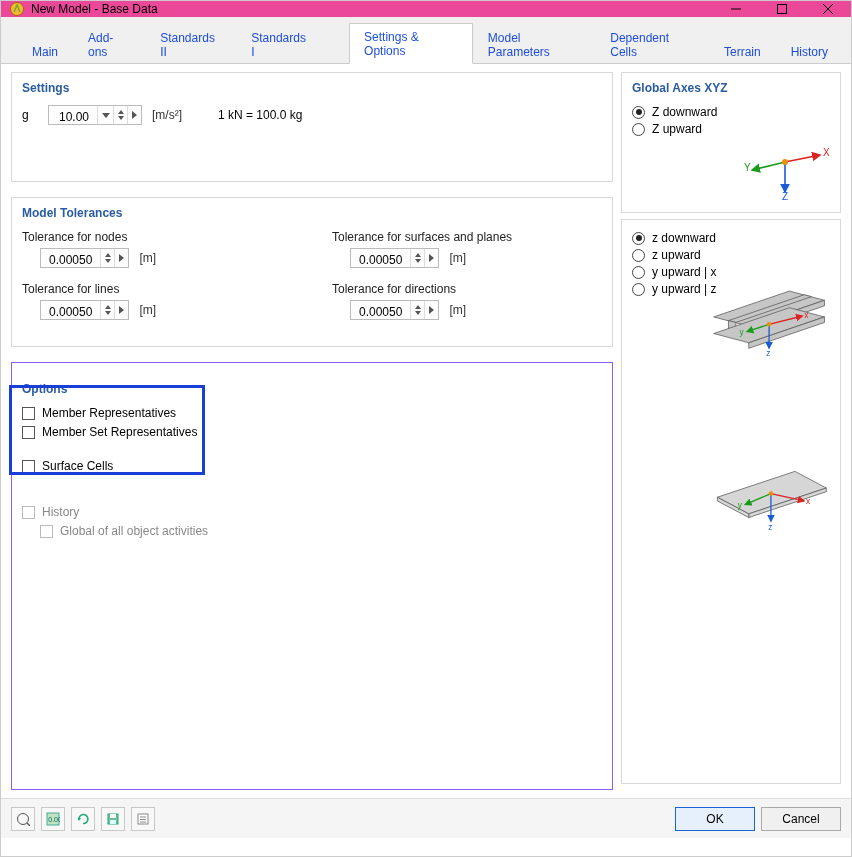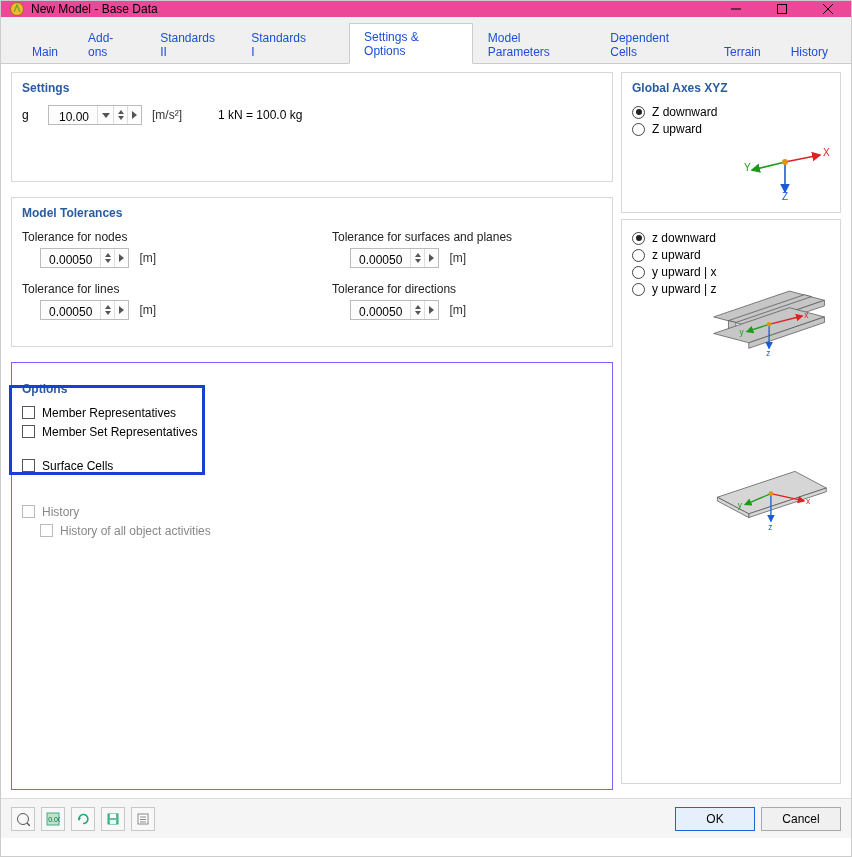--- a/index.html
+++ b/index.html
@@ -101,21 +101,21 @@
   .spin .arrow .rt{ width:0;height:0;border-top:4px solid transparent;border-bottom:4px solid transparent;border-left:5px solid #555;}
   .unit { color:#333; margin-left:4px;}
   .spin.dropdown .chev {
     width:16px;height:18px;display:flex;align-items:center;justify-content:center;border-left:1px solid #ddd;
   }
   .spin.dropdown .chev .c{width:0;height:0;border-left:4px solid transparent;border-right:4px solid transparent;border-top:5px solid #555;}
   .tolgrid { display:flex; gap:40px;}
   .tolcol { flex:1;}
   .tolitem { margin-bottom:14px;}
   .checkbox {
-    display:flex; align-items:flex-start; gap:7px; margin:5px 0;
+    display:flex; align-items:flex-end; gap:7px; margin:5px 0;
   }
   .checkbox .box {
     width:13px;height:13px;border:1px solid #555;background:#fff;
   }
   .checkbox.disabled .box{ border-color:#bbb;}
   .checkbox.disabled .lbl{ color:#888;}
   .highlight-box{
     border: 3px solid #1a3fd6;
     position:absolute;
     pointer-events:none;
@@ -315,21 +315,21 @@
 
       <div class="highlight-box" style="left:-3px;top:22px;width:196px;height:90px;"></div>
 
       <div style="height:22px;"></div>
       <div class="checkbox disabled">
         <span class="box"></span>
         <span class="lbl">History</span>
       </div>
       <div class="checkbox disabled indent">
         <span class="box"></span>
-        <span class="lbl">History of all object activities</span>
+        <span class="lbl">Global of all object activities</span>
       </div>
     </div>
   </div>
 
   <div class="rightcol">
     <div class="panel">
       <div class="panel-title">Global Axes XYZ</div>
       <div class="radio checked">
         <span class="dot"></span>
         <span>Z downward</span>

